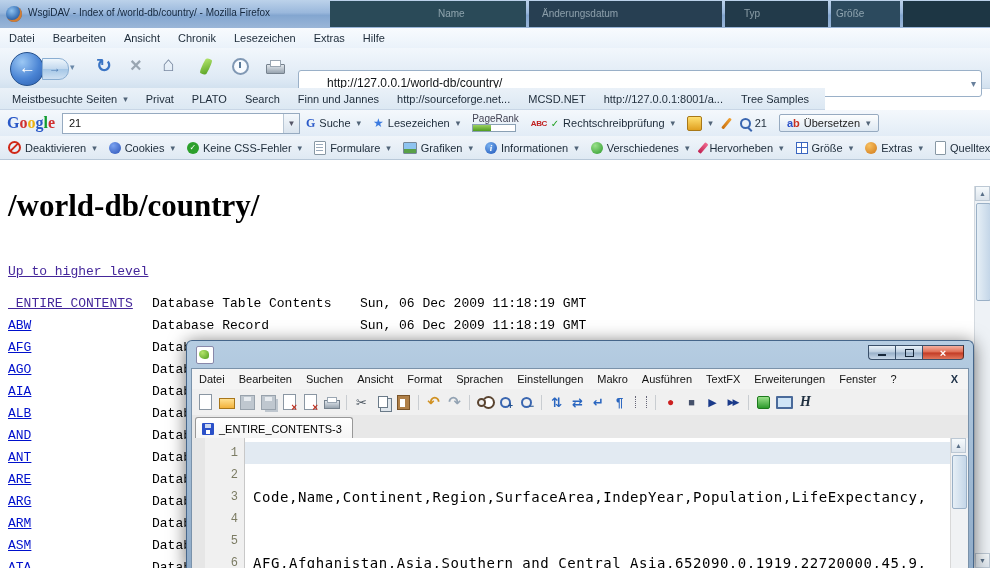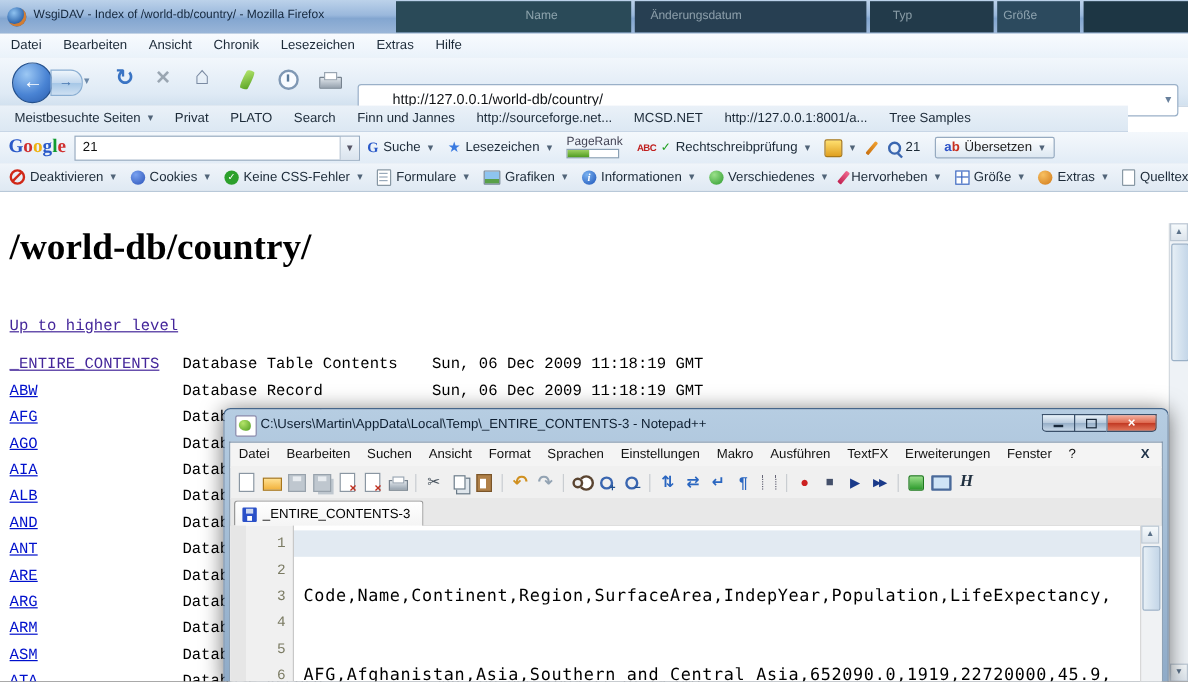--- a/index.html
+++ b/index.html
@@ -42,21 +42,21 @@
   .navclock{left:232px;top:58px;width:13px;height:13px;border:2px solid #8098b4;border-radius:50%;background:#f8fbff;}
   .navclock::after{content:"";position:absolute;left:5px;top:2px;width:2px;height:6px;background:#5a7a9a;}
   .navprint{left:266px;top:64px;width:17px;height:8px;background:linear-gradient(#e0e6ec,#98a4b0);
     border:1px solid #76828e;border-radius:1px;}
   .navprint::before{content:"";position:absolute;left:3px;top:-5px;width:9px;height:5px;background:#fff;border:1px solid #9aa6b2;}
   .urlbar{left:298px;top:55px;width:682px;height:25px;background:#fff;border:1px solid #9ab0c8;border-radius:3px;margin-top:15px;}
   .urltext{position:absolute;left:26px;top:4px;width:620px;border:none;outline:none;background:transparent;
     font-family:inherit;font-size:12px;color:#101418;}
   .urlcaret{position:absolute;right:5px;top:7px;font-size:10px;color:#68809c;}
 
-  .ff-bookmarks{left:0;top:88px;width:940px;height:22px;display:flex;align-items:center;gap:14px;
+  .ff-bookmarks{left:0;top:88px;width:825px;height:22px;display:flex;align-items:center;gap:14px;
     padding-left:8px;box-sizing:border-box;white-space:nowrap;
     background:linear-gradient(#eaf1f8,#dce8f3);border-bottom:1px solid #c8d6e6;}
   .bm{display:inline-flex;align-items:center;gap:4px;color:#1c2a38;}
 
   .ff-googlebar{left:0;top:110px;width:990px;height:26px;
     background:linear-gradient(#f4f8fc,#e2ecf6);border-bottom:1px solid #c8d6e4;}
   .glogo{left:7px;top:4px;font-family:"Liberation Serif",serif;font-weight:bold;font-size:16px;letter-spacing:0;}
   .g1,.g4{color:#2a59c8;} .g2,.g6{color:#d03030;} .g3{color:#eeb211;} .g5{color:#109c30;}
   .gsearch{left:62px;top:3px;width:236px;height:19px;background:#fff;border:1px solid #96aac0;}
   .gsearch input{position:absolute;left:4px;top:2px;width:200px;border:none;outline:none;background:transparent;
@@ -459,21 +459,20 @@
   </div>
 
   <div class="a ff-vscroll">
     <span class="sbtn" style="top:0;">▲</span>
     <span class="sthumb" style="top:17px;height:96px;"></span>
     <span class="sbtn" style="bottom:0;">▼</span>
   </div>
 
   <div class="a npp">
     <span class="npp-ico"></span>
-    <span class="npp-title">C:\Users\Martin\AppData\Local\Temp\_ENTIRE_CONTENTS-3 - Notepad++</span>
     <span class="wbtns">
       <span class="wb wb-min"></span>
       <span class="wb wb-max"></span>
       <span class="wb wb-close">×</span>
     </span>
 
     <div class="npp-body">
       <div class="npp-menubar">
         <span class="nmi">Datei</span>
         <span class="nmi">Bearbeiten</span>

